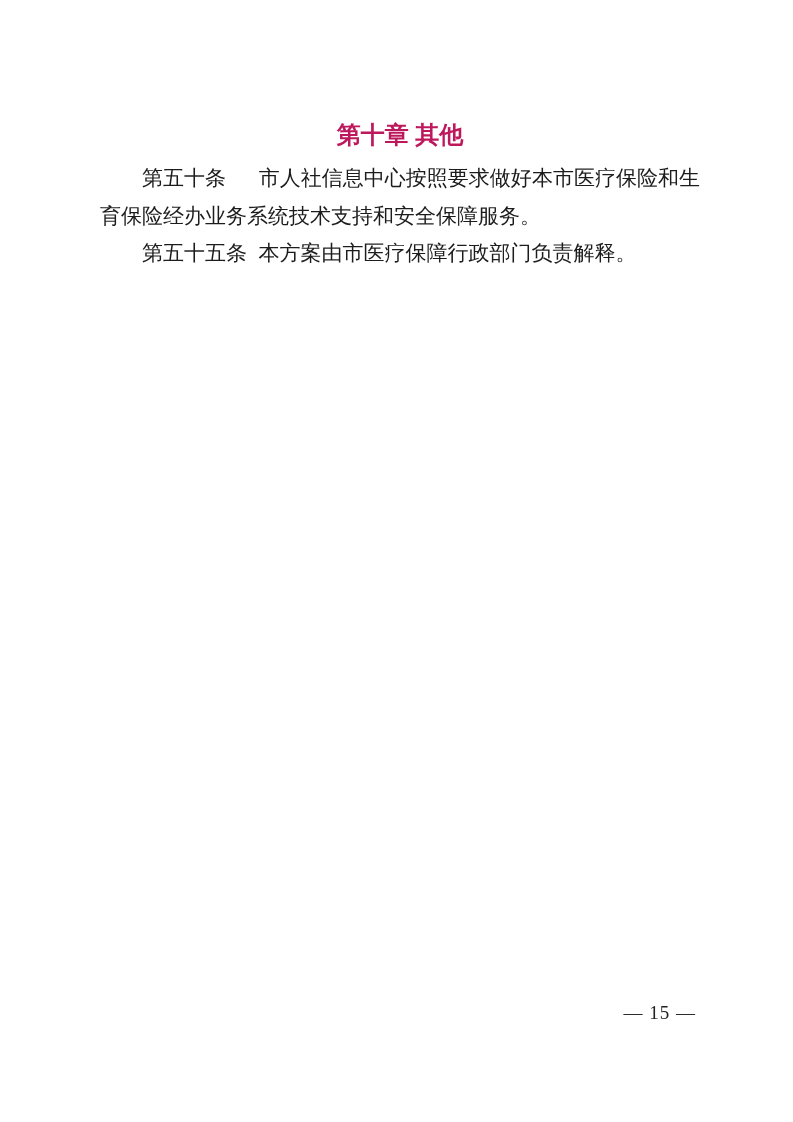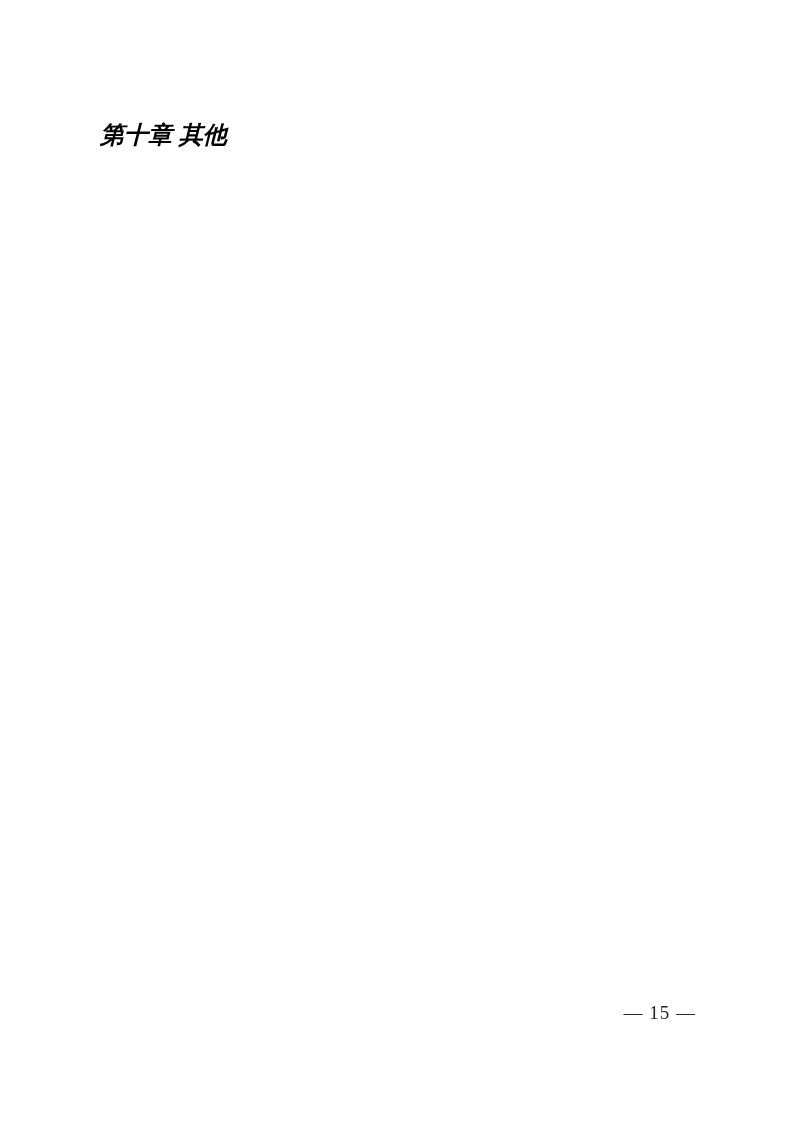--- a/index.html
+++ b/index.html
@@ -19,23 +19,23 @@
     position: absolute;
     left: 100px;
     top: 114px;
     width: 600px;
   }
   .chapter-title {
     font-family: "Liberation Sans", "DejaVu Sans", sans-serif;
     font-weight: 700;
     font-size: 24px;
     line-height: 42px;
+    text-align: center;
     margin: 0 0 4px 0;
-    color: #000000;
-    font-style: italic;
+    color: #be185d;
   }
   .para {
     font-size: 21px;
     line-height: 37.5px;
     margin: 0;
     text-align: justify;
     text-indent: 2em;
     color: #1c1c1c;
   }
   .article-label {
@@ -53,22 +53,24 @@
   }
 </style>
 </head>
 <body>
 
 <div class="content">
 
   <h1 class="chapter-title">第十章 其他</h1>
 
 
+  <p class="para"><span class="article-label">第五十条</span><span>　市人社信息中心按照要求做好本市医疗保险和生育保险经办业务系统技术支持和安全保障服务。</span></p>
 
 
 
 
 
+  <p class="para"><span class="article-label">第五十五条</span><span>本方案由市医疗保障行政部门负责解释。</span></p>
 
 
 </div>
 
 <div class="footer">— 15 —</div>
 
 </body></html>

